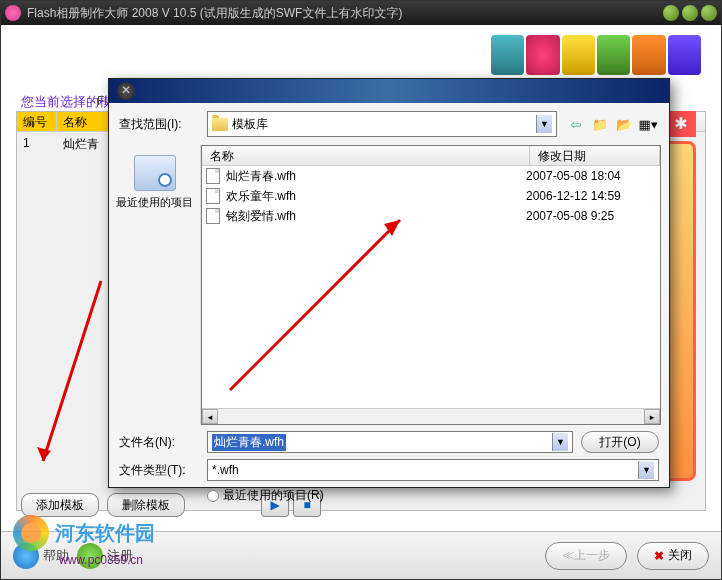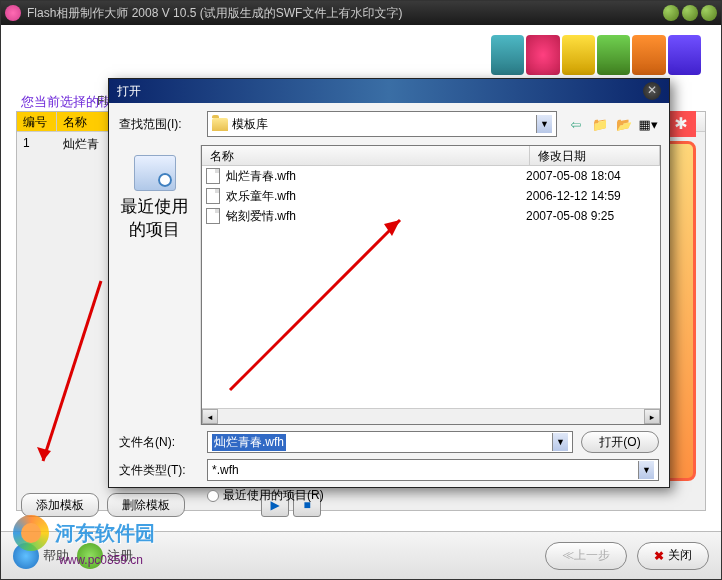--- a/index.html
+++ b/index.html
@@ -79,21 +79,21 @@
     .dlg-lookin-label { width: 80px; }
     .dlg-lookin-combo { flex: 1; height: 26px; border: 1px solid #7a7a7a; background: #fff; display: flex; align-items: center; padding: 0 4px; gap: 4px; }
     .folder-ic { width: 16px; height: 13px; background: linear-gradient(#ffe890, #e8c050); border-radius: 2px 2px 0 0; position: relative; }
     .folder-ic::before { content: ''; position: absolute; top: -3px; left: 0; width: 7px; height: 3px; background: #e8c050; border-radius: 2px 2px 0 0; }
     .combo-arrow { margin-left: auto; width: 16px; height: 18px; background: linear-gradient(#e0e8f8, #b8c8e8); border-left: 1px solid #888; display: flex; align-items: center; justify-content: center; font-size: 9px; }
     .dlg-toolbar { display: flex; gap: 2px; }
     .tb-ic { width: 22px; height: 20px; display: flex; align-items: center; justify-content: center; font-size: 13px; cursor: pointer; }
     
     .dlg-body { display: flex; height: 280px; }
     .dlg-places { width: 92px; background: #f4f4f4; border-right: 1px solid #ddd; padding: 4px; }
-    .place-item { text-align: center; padding: 6px 2px; font-size: 17px; cursor: pointer; }
+    .place-item { text-align: center; padding: 6px 2px; font-size: 11px; cursor: pointer; }
     .place-icon { width: 42px; height: 36px; margin: 0 auto 4px; background: linear-gradient(#e8f0ff, #b0c8e8); border: 1px solid #90a8c8; border-radius: 3px; position: relative; }
     .place-icon::after { content: ''; position: absolute; bottom: 3px; right: 3px; width: 14px; height: 14px; background: #fff; border-radius: 50%; box-shadow: inset 0 0 0 2px #4080c0; }
     
     .dlg-filelist { flex: 1; background: #fff; border: 1px solid #7a7a7a; margin: 0 8px 0 0; overflow: hidden; position: relative; }
     .fl-header { display: flex; height: 20px; background: linear-gradient(#fafafa, #e8e8e8); border-bottom: 1px solid #ccc; font-size: 12px; }
     .fl-th { padding: 2px 8px; border-right: 1px solid #ccc; }
     .fl-th-name { flex: 1; }
     .fl-th-date { width: 130px; }
     .fl-row { display: flex; align-items: center; height: 20px; font-size: 12px; padding: 0 4px; cursor: pointer; }
     .file-ic { width: 14px; height: 16px; background: #fff; border: 1px solid #888; margin-right: 6px; position: relative; }
@@ -197,21 +197,20 @@
   <div class="watermark">
     <div class="wm-logo"></div>
     <div class="wm-text">河东软件园</div>
   </div>
   <div class="wm-url">www.pc0359.cn</div>
 
 </div>
 
 <div class="dialog">
   <div class="dlg-title">
-    <div class="dlg-title-text">打开</div>
     <div class="dlg-close">✕</div>
   </div>
 
   <div class="dlg-lookin">
     <div class="dlg-lookin-label">查找范围(I):</div>
     <div class="dlg-lookin-combo">
       <div class="folder-ic"></div>
       <span>模板库</span>
       <div class="combo-arrow">▼</div>
     </div>

